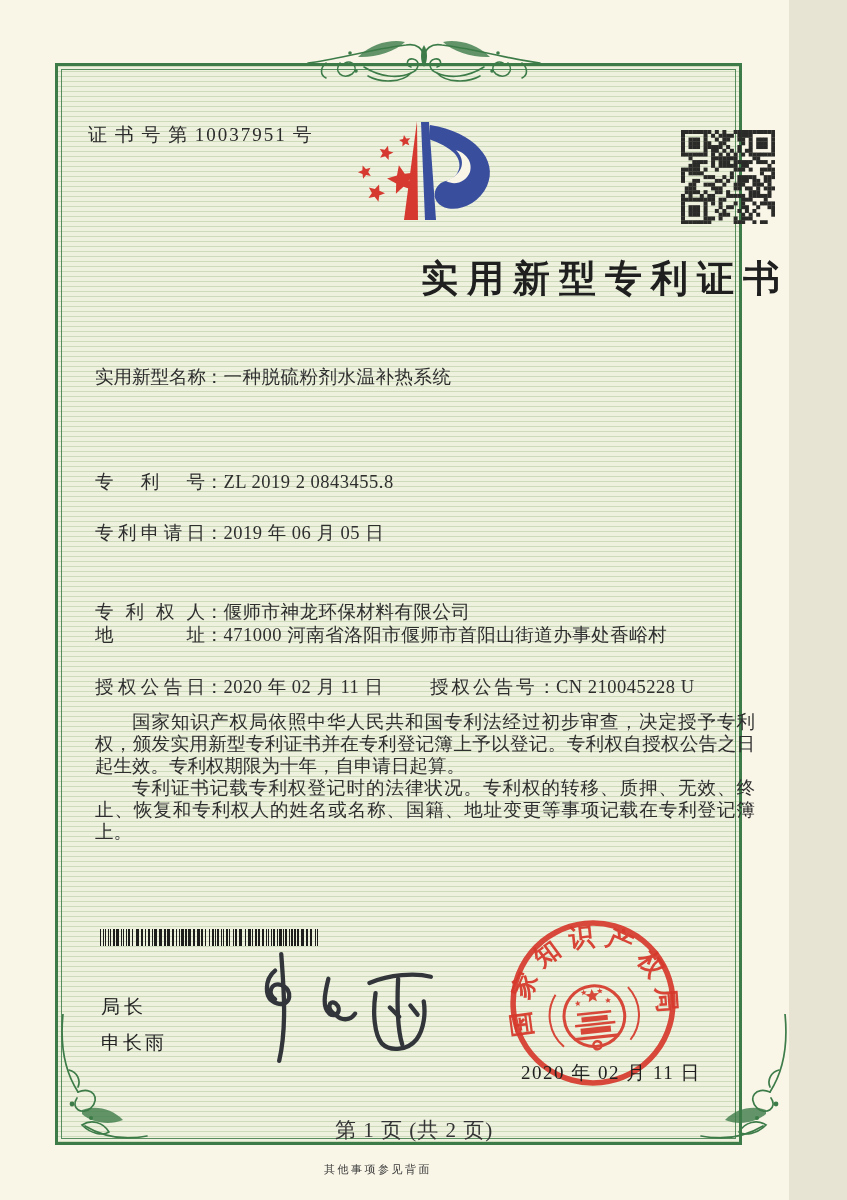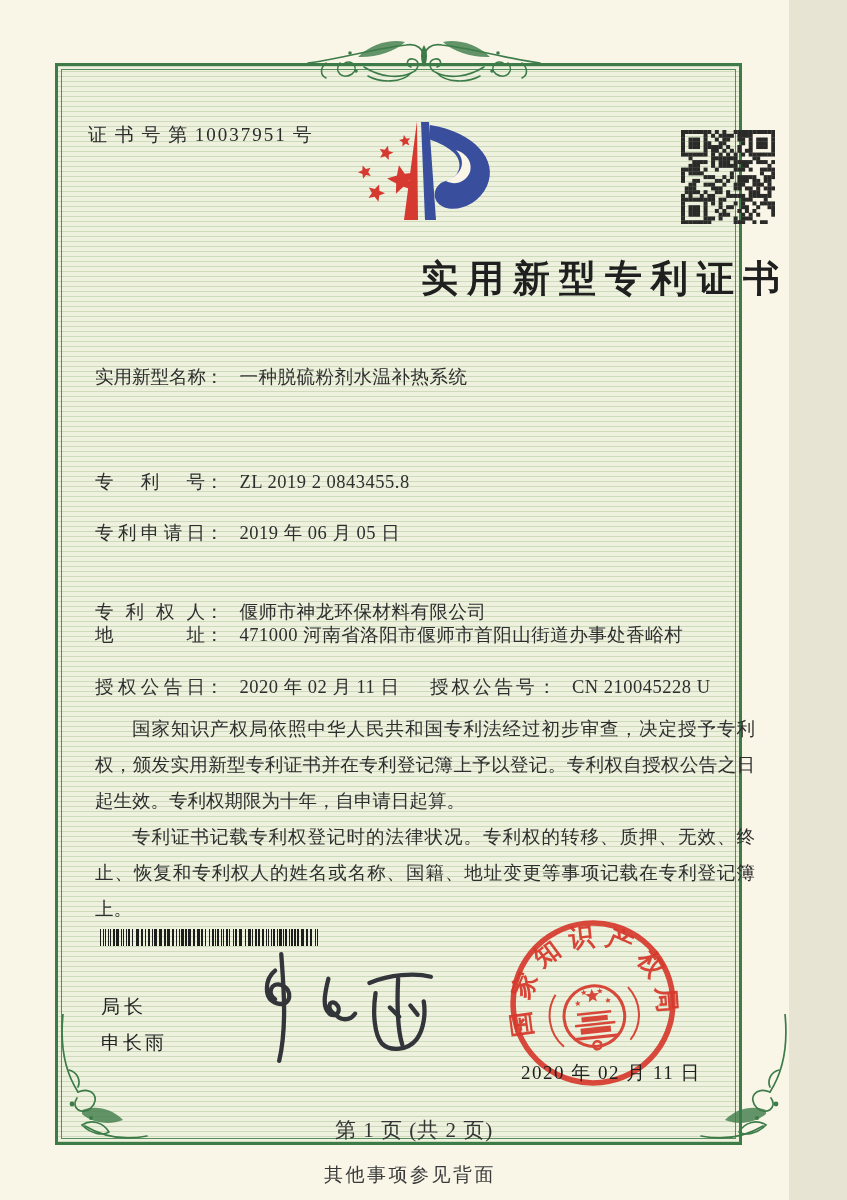--- a/index.html
+++ b/index.html
@@ -16,38 +16,38 @@
 
   .abs{position:absolute;}
   .cert-no{left:88px;top:122px;font-size:19px;letter-spacing:1.5px;color:#2b2b2b;white-space:nowrap;}
   .cert-no .num{margin:0 6px;letter-spacing:2px;}
 
   .title{left:0;top:254px;width:100%;text-align:right;font-size:37px;font-weight:700;letter-spacing:9px;color:#1f1f1f;white-space:nowrap;}
 
   .frow{left:95px;font-size:18.5px;white-space:nowrap;color:#2e2e2e;}
   .flabel{display:inline-block;width:110px;text-align:justify;text-align-last:justify;vertical-align:baseline;}
   .fcolon{display:inline-block;}
-  .fvalue{margin-left:16px;letter-spacing:0.5px;}
+  .fvalue{margin-left:0;letter-spacing:0.5px;}
   .grant2{position:absolute;left:335px;top:0;white-space:nowrap;}
   .grant2 .flabel{width:auto;letter-spacing:3px;text-align-last:auto;}
 
-  .paras{left:95px;top:711px;width:660px;font-size:18.5px;line-height:36px;text-align:justify;color:#2e2e2e;}
+  .paras{left:95px;top:711px;width:660px;font-size:18.5px;line-height:22px;text-align:justify;color:#2e2e2e;}
   .paras p{margin:0;text-indent:2em;}
 
   .barcode{left:100px;top:929px;width:220px;height:17px;}
 
   .sig-title{left:101px;top:994px;font-size:19px;letter-spacing:4px;font-family:Liberation Mono, monospace;color:#222;}
   .sig-name{left:101px;top:1030px;font-size:19px;letter-spacing:3px;font-family:"Liberation Sans","DejaVu Sans",sans-serif;color:#222;}
   .signature{left:230px;top:948px;width:205px;height:118px;}
 
   .seal{left:505px;top:915px;width:176px;height:176px;transform:rotate(-6deg);color:var(--seal-red,#d63a2c);}
   .seal-date{left:521px;top:1060px;font-size:19px;letter-spacing:1.5px;color:#1e1e1e;white-space:nowrap;}
 
   .page-no{left:335px;top:1116px;font-size:21px;letter-spacing:1px;color:#333;}
-  .back-note{left:324px;top:1162px;font-size:19px;letter-spacing:2.5px;color:#3a3a3a;}
+  .back-note{left:324px;top:1162px;font-size:11px;letter-spacing:2.5px;color:#3a3a3a;}
 
   .logo{left:352px;top:113px;width:150px;height:114px;}
   .qr{left:681px;top:130px;width:94px;height:94px;}
 
   .orn{color:var(--green,#3d7c49);}
   .orn-top{left:306px;top:36px;width:236px;height:60px;}
   .orn-bl{left:57px;top:1014px;width:92px;height:128px;}
   .orn-br{left:699px;top:1014px;width:92px;height:128px;transform:scaleX(-1);}
 </style>
 </head>

